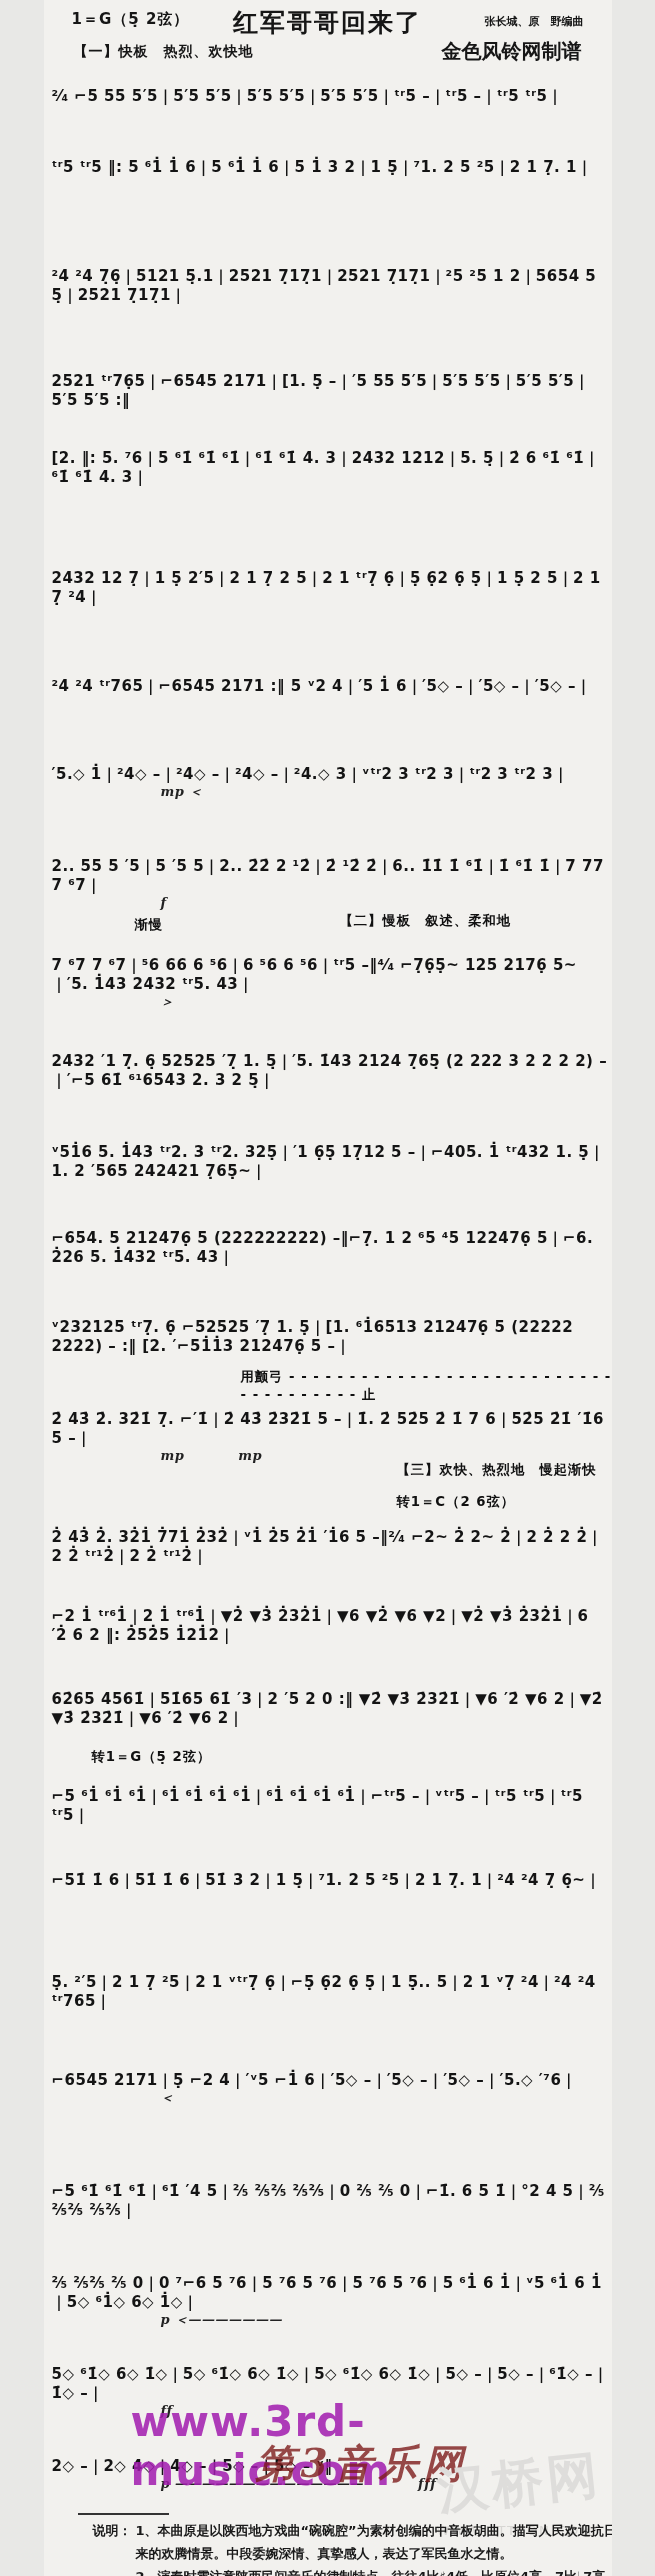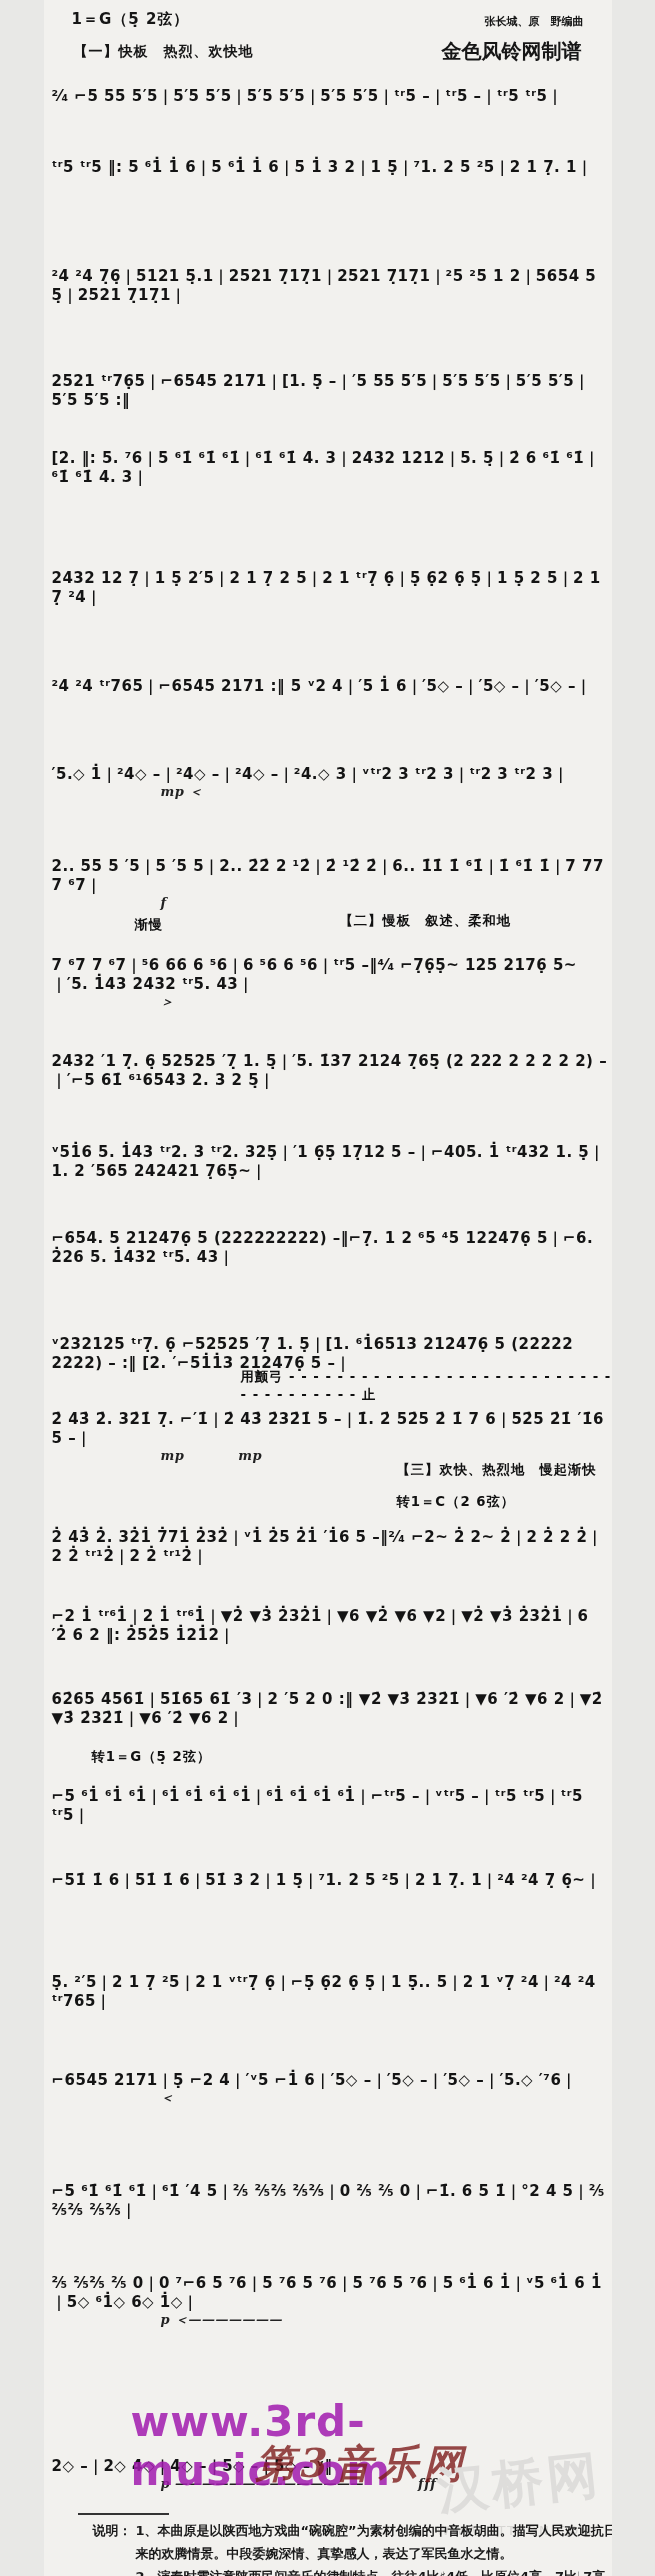--- a/index.html
+++ b/index.html
@@ -62,20 +62,21 @@
     position:absolute;right:18px;top:2523px;
     font-size:13px;letter-spacing:2px;color:#d7d6d3;
   }
 </style>
 </head>
 <body>
 
 <div id="sheet">
 
   <div class="key-sig">1＝G（5̣ 2弦）</div>
+  <div class="title">红军哥哥回来了</div>
   <div class="arranger">张长城、原　野编曲</div>
   <div class="maker">金色风铃网制谱</div>
   <div class="section-label" style="left:30px;top:43px;">【一】快板　热烈、欢快地</div>
 
   <div class="anno" style="left:91px;top:916px;">渐慢</div>
   <div class="anno" style="left:296px;top:912px;">【二】慢板　叙述、柔和地</div>
   <div class="anno" style="left:197px;top:1368px;">用颤弓 - - - - - - - - - - - - - - - - - - - - - - - - - - - - - - - - - - - - - 止</div>
   <div class="anno" style="left:353px;top:1461px;">【三】欢快、热烈地　慢起渐快</div>
   <div class="anno" style="left:353px;top:1493px;">转1＝C（2 6弦）</div>
   <div class="anno" style="left:10px;top:1748px;padding-left:38px;">转1＝G（5̣ 2弦）</div>
@@ -83,34 +84,35 @@
   <div class="sys" style="top:87px;"><span>²⁄₄ ⌐5 55 5′5｜5′5 5′5｜5′5 5′5｜5′5 5′5｜ᵗʳ5 –｜ᵗʳ5 –｜ᵗʳ5 ᵗʳ5｜</span></div>
   <div class="sys" style="top:158px;"><span>ᵗʳ5 ᵗʳ5 ‖: 5 ⁶1̇ 1̇ 6｜5 ⁶1̇ 1̇ 6｜5 1̇ 3 2｜1 5̣｜⁷1. 2 5 ²5｜2 1 7̣. 1｜</span></div>
   <div class="sys" style="top:267px;"><span>²4 ²4 7̣6̣｜5121 5̣.1｜2521 7̣17̣1｜2521 7̣17̣1｜²5 ²5 1 2｜5654 5 5̣｜2521 7̣17̣1｜</span></div>
   <div class="sys" style="top:372px;"><span>2521 ᵗʳ76̣5｜⌐6545 2171｜[1. 5̣ –｜′5 55 5′5｜5′5 5′5｜5′5 5′5｜5′5 5′5 :‖</span></div>
   <div class="sys" style="top:449px;"><span>[2. ‖: 5. ⁷6｜5 ⁶1̇ ⁶1̇ ⁶1̇｜⁶1̇ ⁶1̇ 4. 3｜2432 1212｜5. 5̣｜2̇ 6 ⁶1̇ ⁶1̇｜⁶1̇ ⁶1̇ 4. 3｜</span></div>
   <div class="sys" style="top:569px;"><span>2432 12 7̣｜1 5̣ 2′5｜2 1 7̣ 2 5｜2 1 ᵗʳ7̣ 6̣｜5̣ 6̣2 6̣ 5̣｜1 5̣ 2 5｜2 1 7̣ ²4｜</span></div>
   <div class="sys" style="top:677px;"><span>²4 ²4 ᵗʳ765｜⌐6545 2171 :‖ 5 ᵛ2 4｜′5 1̇ 6｜′5◇ –｜′5◇ –｜′5◇ –｜</span></div>
   <div class="sys" style="top:765px;"><span>′5.◇ 1̇｜²4◇ –｜²4◇ –｜²4◇ –｜²4.◇ 3｜ᵛᵗʳ2 3 ᵗʳ2 3｜ᵗʳ2 3 ᵗʳ2 3｜</span><span class="below">mp ＜</span></div>
   <div class="sys" style="top:857px;"><span>2.. 55 5 ′5｜5 ′5 5｜2.. 2̇2̇ 2 ¹2̇｜2̇ ¹2̇ 2̇｜6.. 1̇1̇ 1̇ ⁶1̇｜1̇ ⁶1̇ 1̇｜7 77 7 ⁶7｜</span><span class="below">f</span></div>
   <div class="sys" style="top:956px;"><span>7 ⁶7 7 ⁶7｜⁵6 66 6 ⁵6｜6 ⁵6 6 ⁵6｜ᵗʳ5 –‖⁴⁄₄ ⌐7̣6̣5̣~ 125 2176̣ 5~｜′5. 1̇43 2432 ᵗʳ5. 43｜</span><span class="below">＞</span></div>
-  <div class="sys" style="top:1052px;"><span>2432 ′1 7̣. 6̣ 52525 ′7̣ 1. 5̣｜′5. 1̇37 2124 7̣65̣ (2 222 2 2 2 2 2) –｜′⌐5 61̇ ⁶¹6543 2. 3 2 5̣｜</span></div>
+  <div class="sys" style="top:1052px;"><span>2432 ′1 7̣. 6̣ 52525 ′7̣ 1. 5̣｜′5. 1̇43 2124 7̣65̣ (2 222 3 2 2 2 2) –｜′⌐5 61̇ ⁶¹6543 2. 3 2 5̣｜</span></div>
   <div class="sys" style="top:1143px;"><span>ᵛ51̇6 5. 1̇43 ᵗʳ2. 3 ᵗʳ2. 325̣｜′1 6̣5̣ 17̣12 5 –｜⌐405. 1̇ ᵗʳ432 1. 5̣｜1. 2 ′565 242421 7̣65̣~｜</span></div>
   <div class="sys" style="top:1229px;"><span>⌐654. 5 212476̣ 5 (222222222) –‖⌐7̣. 1 2 ⁶5 ⁴5 122476̣ 5｜⌐6. 2̇26 5. 1̇432 ᵗʳ5. 43｜</span></div>
-  <div class="sys" style="top:1318px;margin-top:17px;"><span>ᵛ232125 ᵗʳ7̣. 6̣ ⌐52525 ′7̣ 1. 5̣｜[1. ⁶1̇6513 212476̣ 5 (22222 2222) – :‖ [2. ′⌐51̇1̇3 212476̣ 5 –｜</span></div>
+  <div class="sys" style="top:1318px;"><span>ᵛ232125 ᵗʳ7̣. 6̣ ⌐52525 ′7̣ 1. 5̣｜[1. ⁶1̇6513 212476̣ 5 (22222 2222) – :‖ [2. ′⌐51̇1̇3 212476̣ 5 –｜</span></div>
   <div class="sys" style="top:1410px;"><span>2̇ 43̇ 2̇. 32̇1̇ 7̣. ⌐′1̇｜2̇ 43̇ 2̇32̇1̇ 5 –｜1̇. 2̇ 52̇5 2̇ 1̇ 7 6｜52̇5 2̇1̇ ′1̇6 5 –｜</span><span class="below">mp　　　　mp</span></div>
   <div class="sys" style="top:1528px;"><span>2̇ 43̇ 2̇. 32̇1̇ 7̇71̇ 2̇32̇｜ᵛ1̇ 2̇5 2̇1̇ ′1̇6 5 –‖²⁄₄ ⌐2~ 2̇ 2~ 2̇｜2 2̇ 2 2̇｜2 2̇ ᵗʳ¹2̇｜2 2̇ ᵗʳ¹2̇｜</span></div>
   <div class="sys" style="top:1607px;"><span>⌐2 1̇ ᵗʳ⁶1̇｜2 1̇ ᵗʳ⁶1̇｜▼2̇ ▼3̇ 2̇32̇1̇｜▼6 ▼2̇ ▼6 ▼2｜▼2̇ ▼3̇ 2̇32̇1̇｜6 ′2̇ 6 2 ‖: 2̇52̇5 1̇21̇2｜</span></div>
   <div class="sys" style="top:1690px;"><span>62̇65 4561̇｜51̇65 61̇ ′3｜2 ′5 2 0 :‖ ▼2̇ ▼3̇ 2̇32̇1̇｜▼6 ′2̇ ▼6 2｜▼2̇ ▼3̇ 2̇32̇1̇｜▼6 ′2̇ ▼6 2｜</span></div>
   <div class="sys" style="top:1787px;"><span>⌐5 ⁶1̇ ⁶1̇ ⁶1̇｜⁶1̇ ⁶1̇ ⁶1̇ ⁶1̇｜⁶1̇ ⁶1̇ ⁶1̇ ⁶1̇｜⌐ᵗʳ5 –｜ᵛᵗʳ5 –｜ᵗʳ5 ᵗʳ5｜ᵗʳ5 ᵗʳ5｜</span></div>
   <div class="sys" style="top:1871px;"><span>⌐51̇ 1̇ 6｜51̇ 1̇ 6｜51̇ 3 2｜1 5̣｜⁷1. 2 5 ²5｜2 1 7̣. 1｜²4 ²4 7̣ 6̣~｜</span></div>
   <div class="sys" style="top:1973px;"><span>5̣. ²′5｜2 1 7̣ ²5｜2 1 ᵛᵗʳ7̣ 6̣｜⌐5̣ 6̣2 6̣ 5̣｜1 5̣.. 5｜2 1 ᵛ7̣ ²4｜²4 ²4 ᵗʳ765｜</span></div>
   <div class="sys" style="top:2071px;"><span>⌐6545 2171｜5̣ ⌐2 4｜′ᵛ5 ⌐1̇ 6｜′5◇ –｜′5◇ –｜′5◇ –｜′5.◇ ′⁷6｜</span><span class="below">＜</span></div>
   <div class="sys" style="top:2182px;"><span>⌐5 ⁶1̇ ⁶1̇ ⁶1̇｜⁶1̇ ′4 5｜⅖ ⅖⅖ ⅖⅖｜0 ⅖ ⅖ 0｜⌐1̇. 6 5 1̇｜°2 4 5｜⅖ ⅖⅖ ⅖⅖｜</span></div>
   <div class="sys" style="top:2274px;"><span>⅖ ⅖⅖ ⅖ 0｜0 ⁷⌐6 5 ⁷6｜5 ⁷6 5 ⁷6｜5 ⁷6 5 ⁷6｜5 ⁶1̇ 6 1̇｜ᵛ5 ⁶1̇ 6 1̇｜5◇ ⁶1̇◇ 6◇ 1̇◇｜</span><span class="below">p ＜———————</span></div>
+  <div class="sys" style="top:2365px;"><span>5◇ ⁶1̇◇ 6◇ 1̇◇｜5◇ ⁶1̇◇ 6◇ 1̇◇｜5◇ ⁶1̇◇ 6◇ 1̇◇｜5◇ –｜5◇ –｜⁶1̇◇ –｜1̇◇ –｜</span><span class="below">ff</span></div>
   <div class="sys" style="top:2457px;"><span>2◇ –｜2◇ 4◇｜4◇ –｜5◇ –｜5◇ – ᵛ‖</span><span class="below">p ——————————————　　　　fff</span></div>
 
   <div class="wm-url">www.3rd-music.com</div>
   <div class="wm-logo">第3音乐网</div>
   <div class="wm-corner-cn">汉桥网</div>
   <div class="wm-corner-url">WWW.HTTPON.COM</div>
 
   <div class="rule"></div>
   <div class="notes">
     <span class="lbl">说明：</span>

